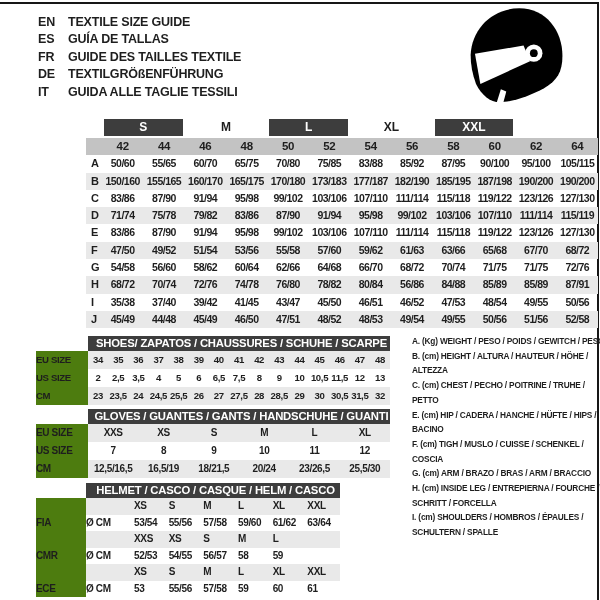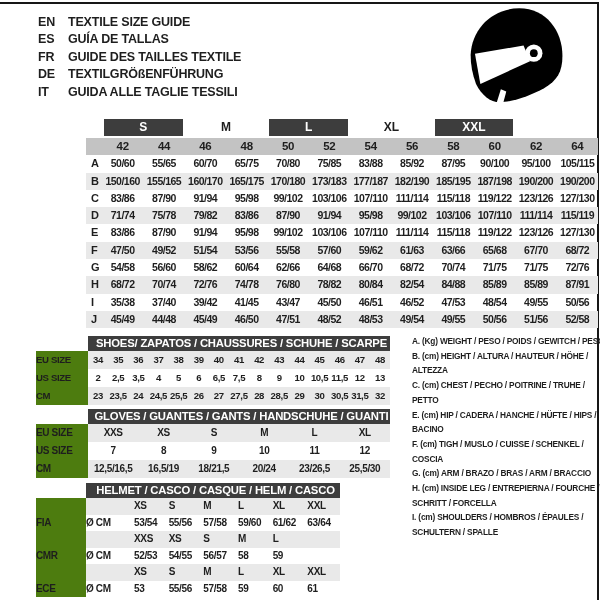--- a/index.html
+++ b/index.html
@@ -220,21 +220,21 @@
       </div>
       <div class="tt-row stripe">
         <div class="tt-letter">H</div>
         <div>68/72</div>
         <div>70/74</div>
         <div>72/76</div>
         <div>74/78</div>
         <div>76/80</div>
         <div>78/82</div>
         <div>80/84</div>
-        <div>82/54</div>
+        <div>56/86</div>
         <div>84/88</div>
         <div>85/89</div>
         <div>85/89</div>
         <div>87/91</div>
       </div>
       <div class="tt-row">
         <div class="tt-letter">I</div>
         <div>35/38</div>
         <div>37/40</div>
         <div>39/42</div>

